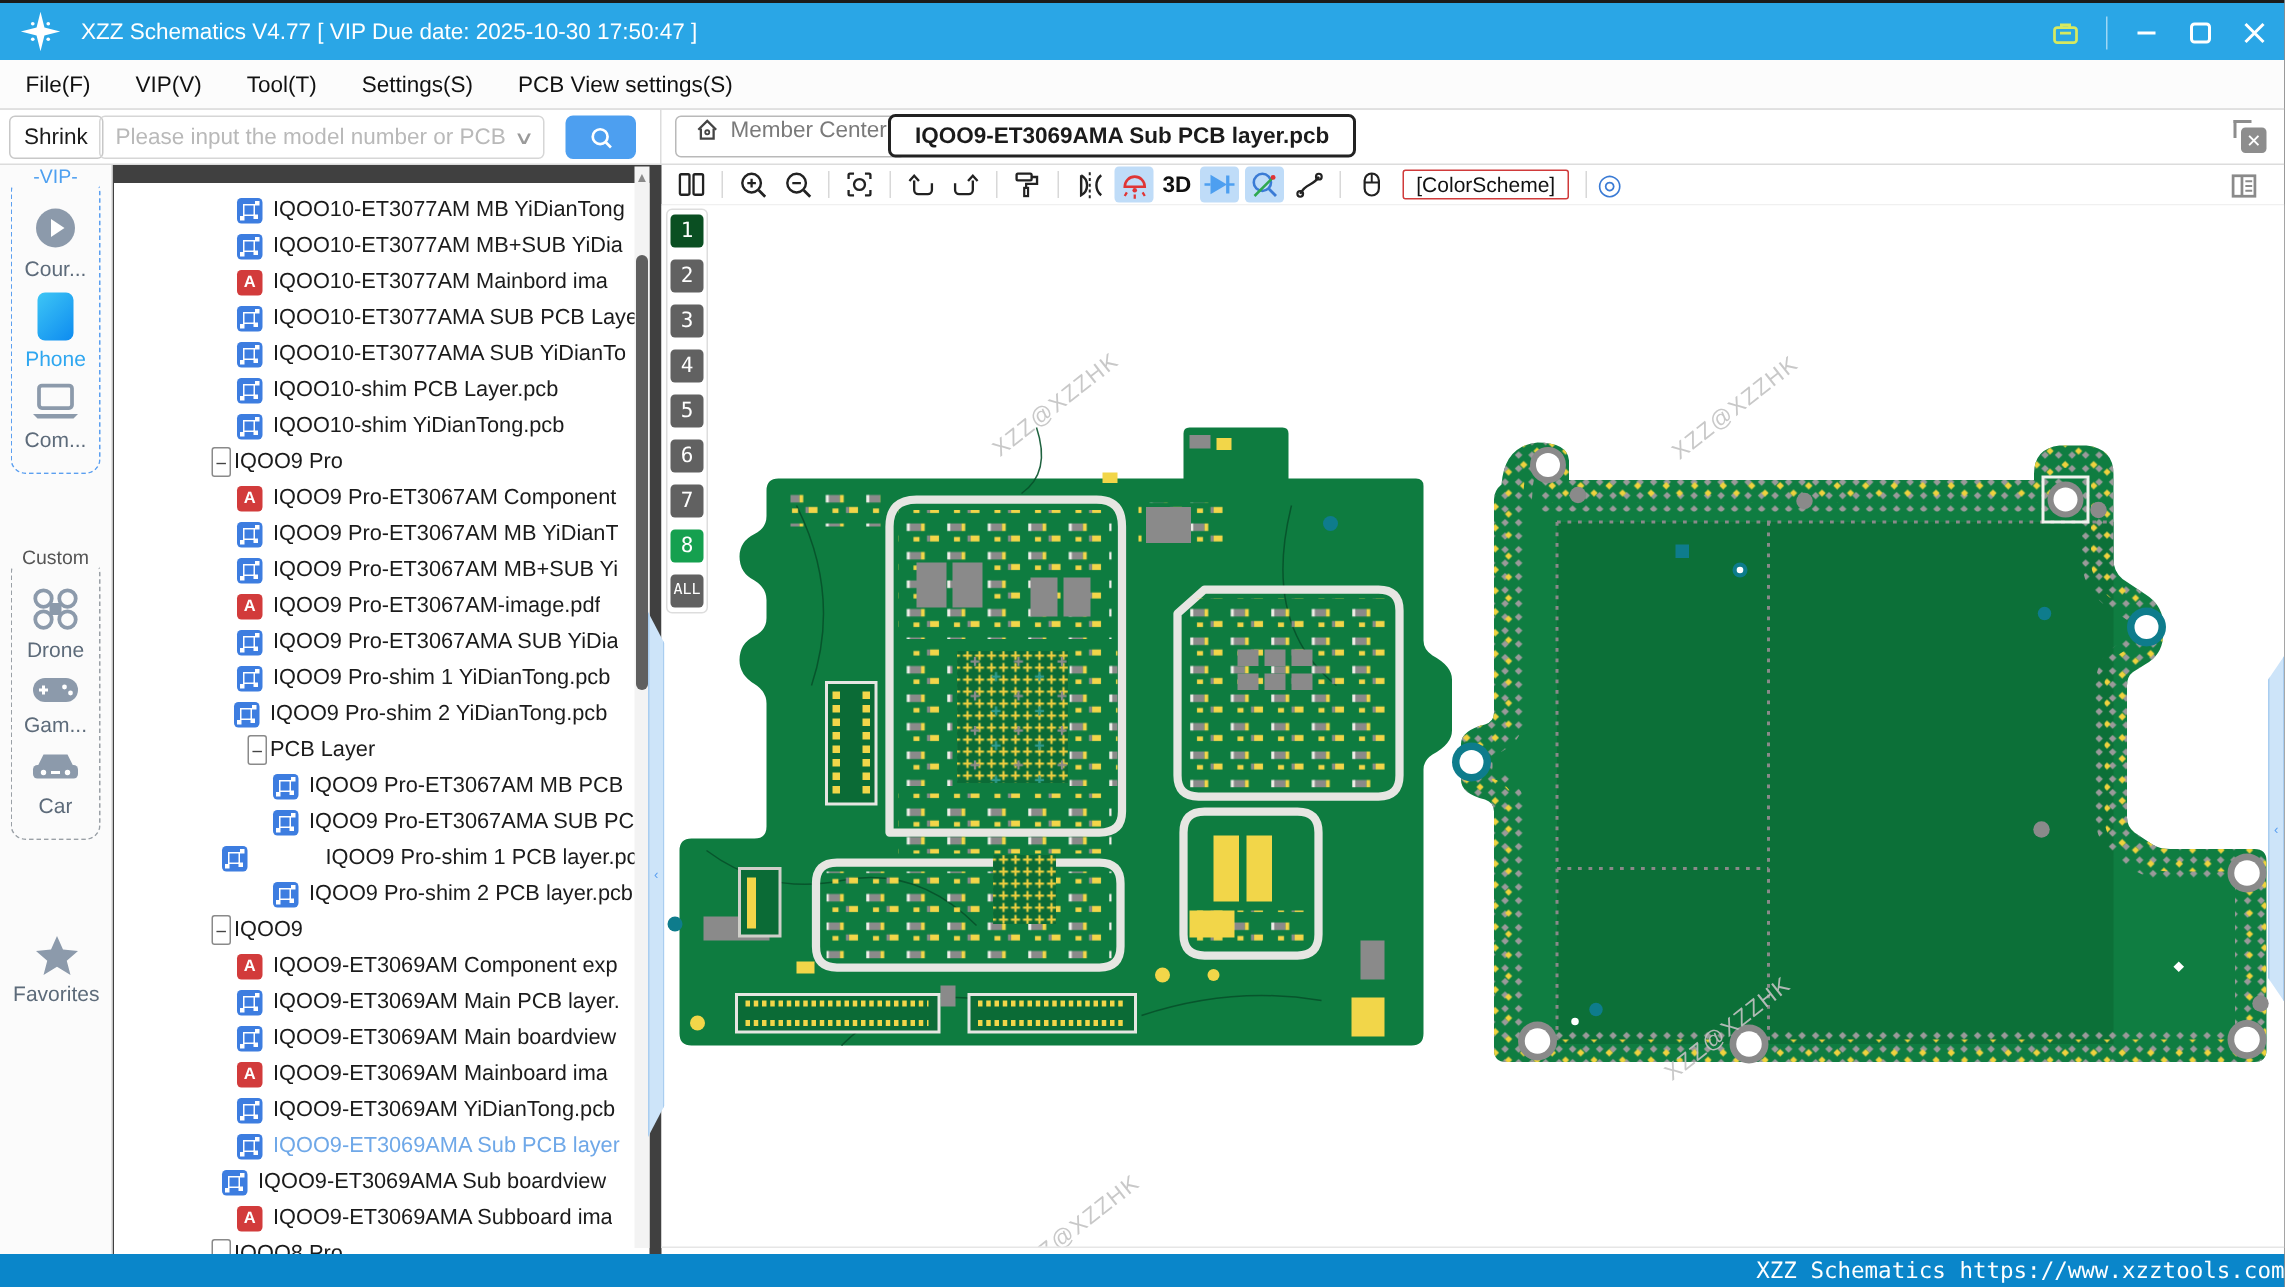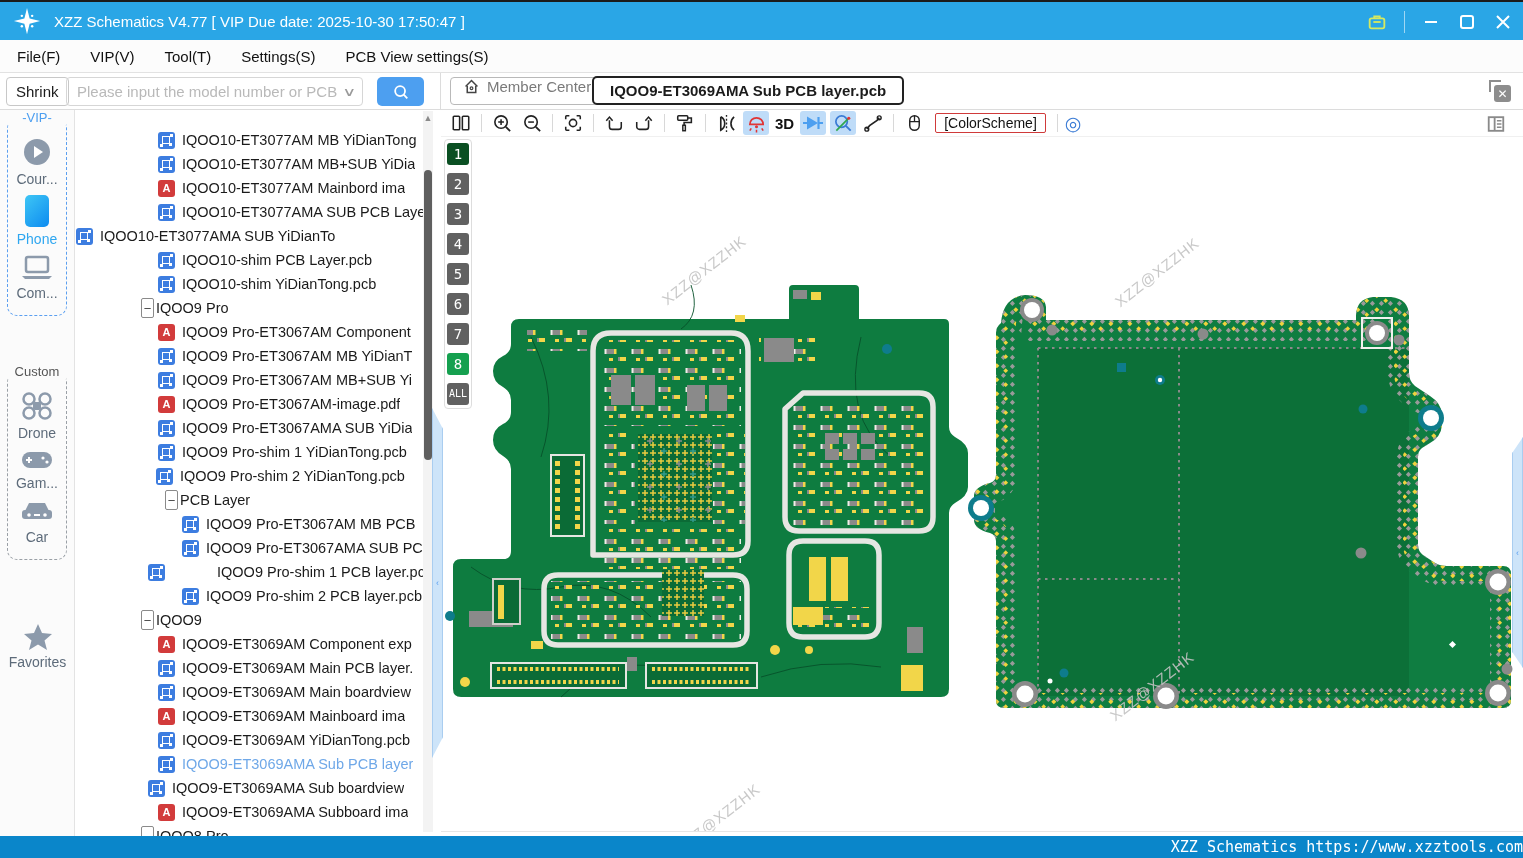--- a/index.html
+++ b/index.html
@@ -1,17 +1,17 @@
 <!DOCTYPE html>
 <html><head>
 <meta charset="utf-8">
 <style>
   html,body{margin:0;padding:0;background:#888;}
   *{box-sizing:border-box;}
-  #app{position:relative;width:1523px;height:858px;background:#ffffff;overflow:hidden;
+  #app{position:relative;width:1523px;height:858px;background:#404040;overflow:hidden;
        font-family:"Liberation Sans",sans-serif;color:#1b1b1b;}
 
   
   .titlebar{position:absolute;left:0;top:0;width:100%;height:40px;background:#2AA6E6;
             border-top:2px solid #1b1b1b;display:flex;align-items:center;}
   .logo{margin-left:12px;width:30px;height:30px;flex:0 0 auto;}
   .title-text{color:#fff;font-size:15px;margin-left:12px;white-space:nowrap;}
   .win-controls{position:absolute;right:10px;top:0;height:40px;display:flex;align-items:center;gap:16px;}
   .win-sep{width:1px;height:22px;background:rgba(255,255,255,.55);}
 
@@ -265,21 +265,21 @@
         <span class="tlabel">IQOO10-ET3077AM MB+SUB YiDia</span>
       </div>
       <div class="trow" style="padding-left: 82px;">
         <span class="ticon pdf">A</span>
         <span class="tlabel">IQOO10-ET3077AM Mainbord ima</span>
       </div>
       <div class="trow" style="padding-left: 82px;">
         <span class="ticon pcb"></span>
         <span class="tlabel">IQOO10-ET3077AMA SUB PCB Laye</span>
       </div>
-      <div class="trow" style="">
+      <div class="trow" style="padding-left: 82px;">
         <span class="ticon pcb"></span>
         <span class="tlabel">IQOO10-ET3077AMA SUB YiDianTo</span>
       </div>
       <div class="trow" style="padding-left: 82px;">
         <span class="ticon pcb"></span>
         <span class="tlabel">IQOO10-shim PCB Layer.pcb</span>
       </div>
       <div class="trow" style="padding-left: 82px;">
         <span class="ticon pcb"></span>
         <span class="tlabel">IQOO10-shim YiDianTong.pcb</span>

